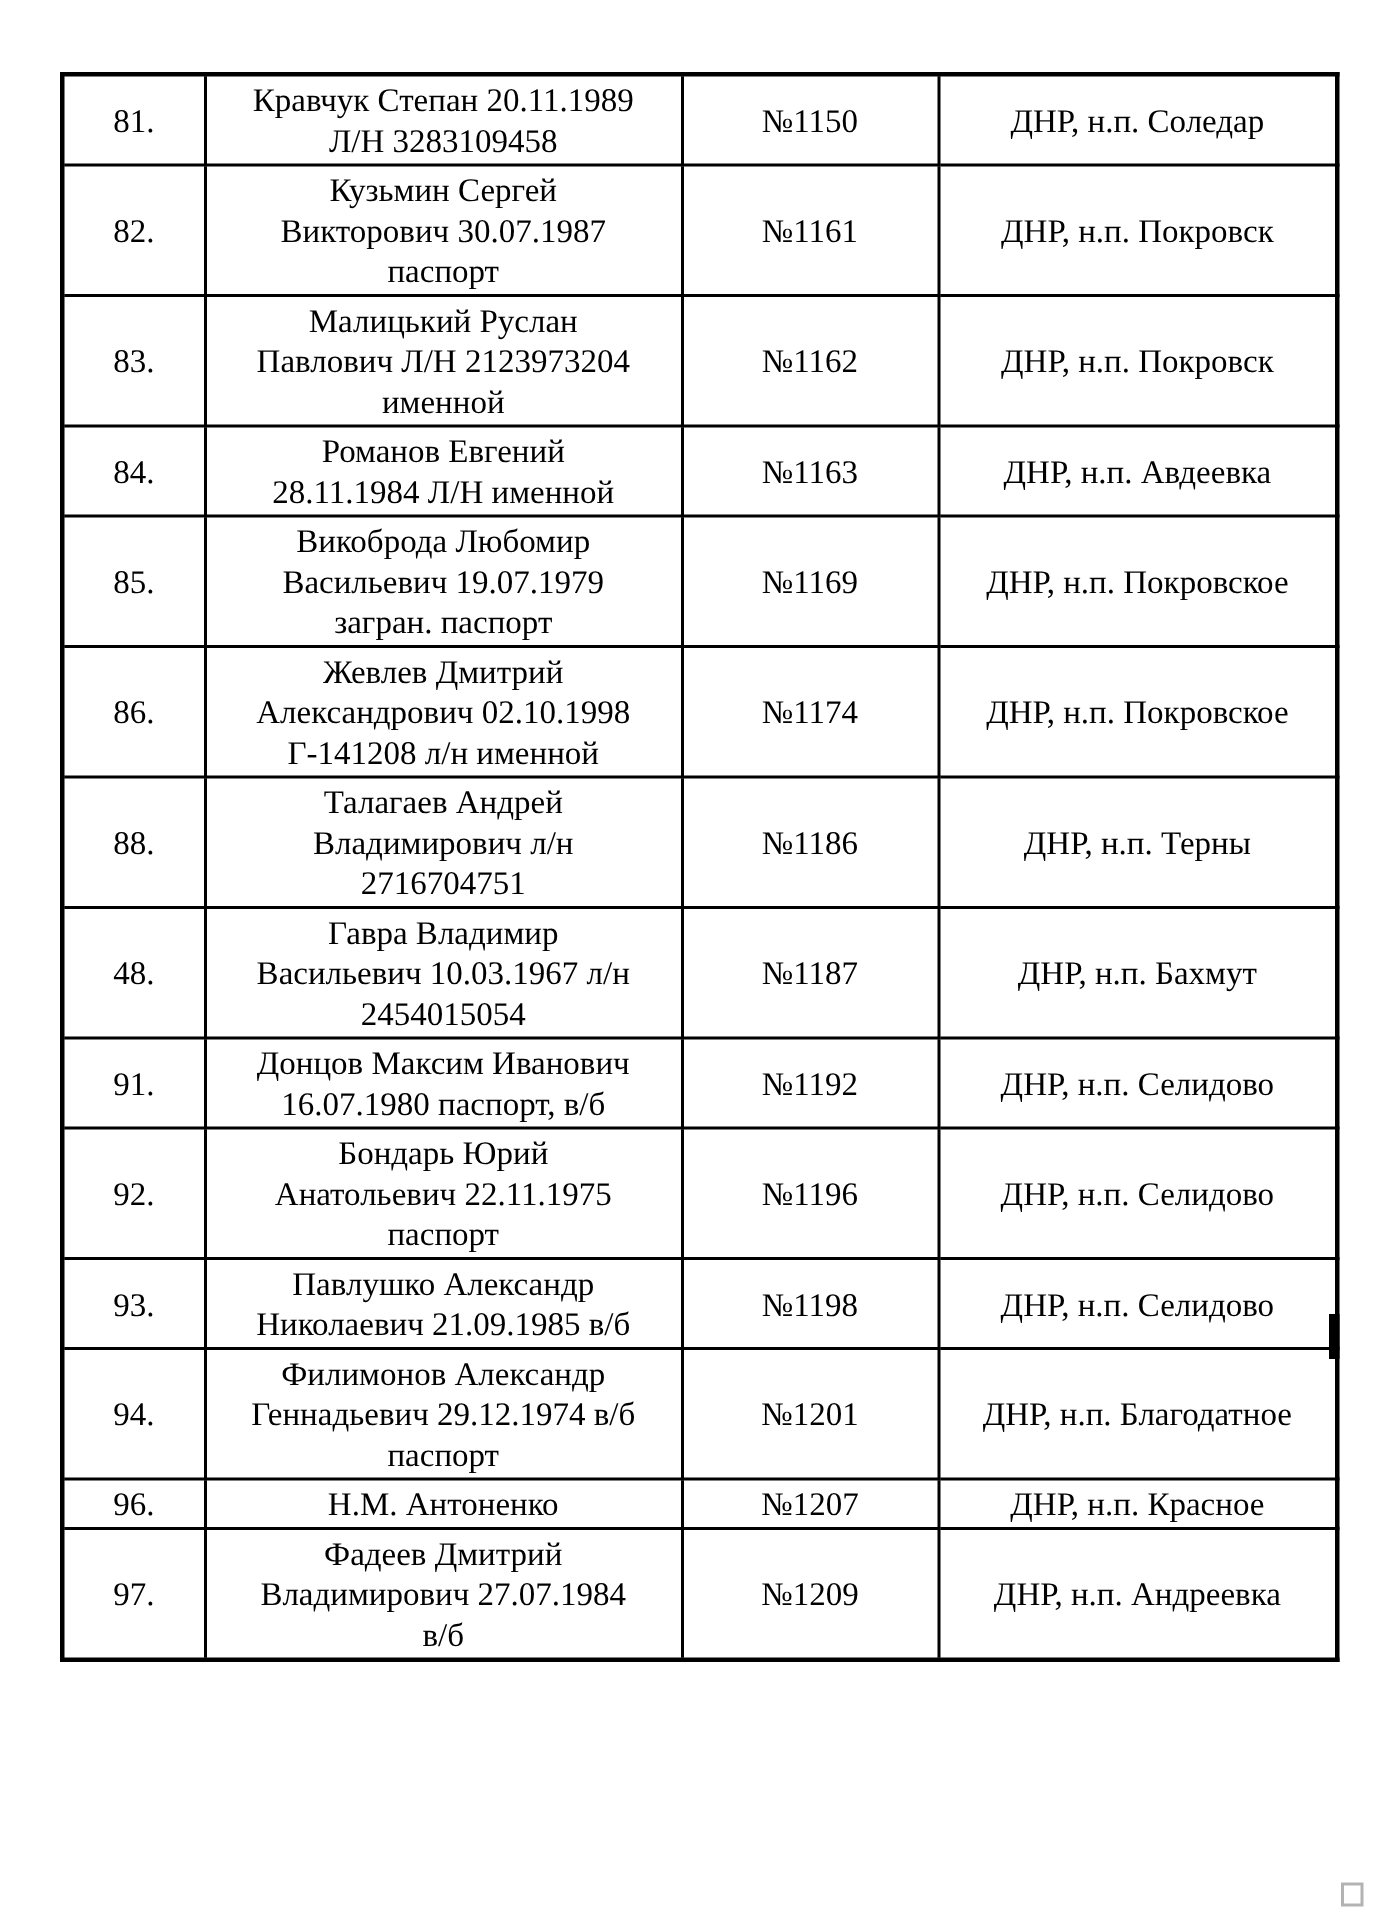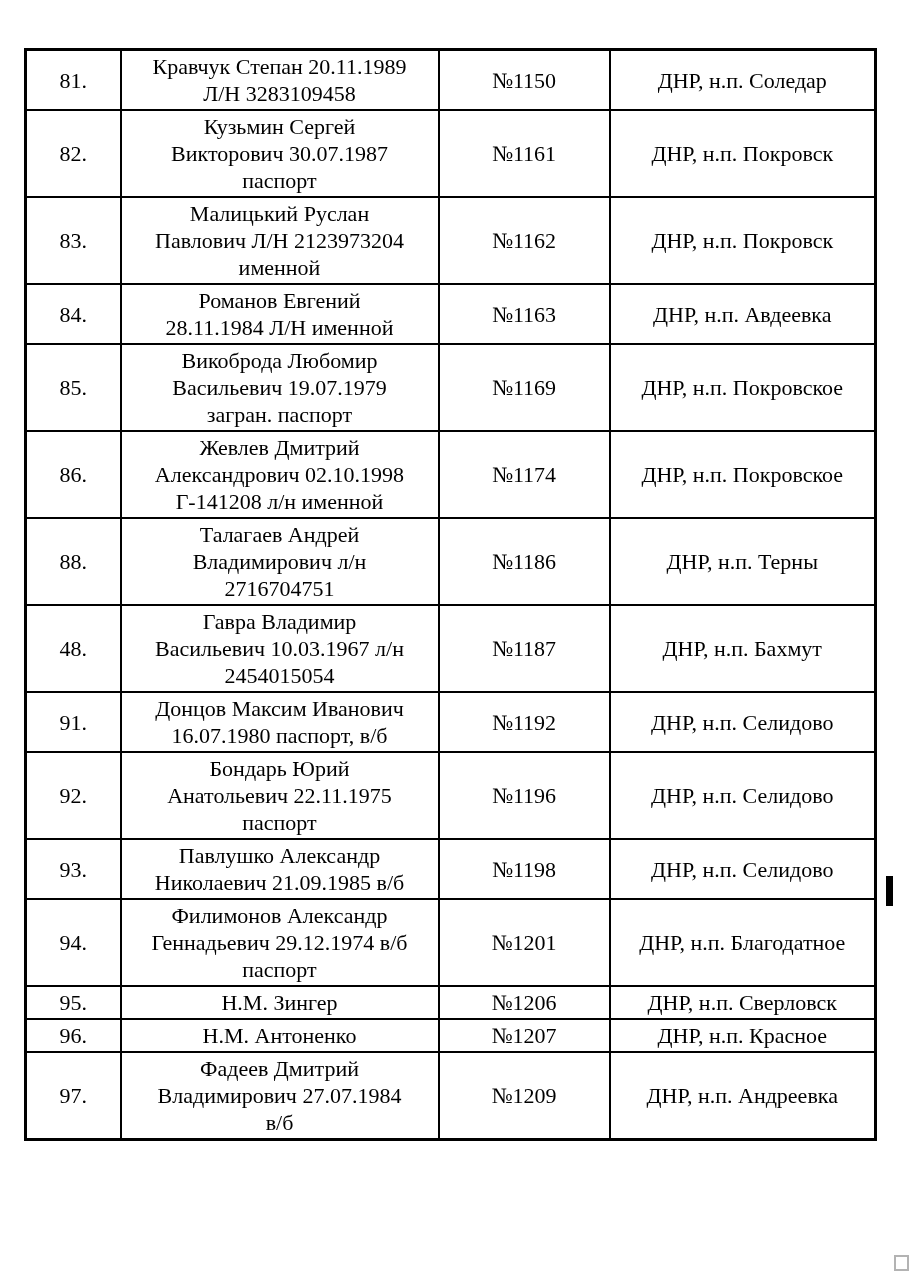--- a/index.html
+++ b/index.html
@@ -6,21 +6,21 @@
   .page{
     position:relative;
     width:924px;height:1280px;
     background:#ffffff;
     font-family:"Liberation Serif","DejaVu Serif",serif;
     color:#000;
     overflow:hidden;
   }
   table.doc-table{
     position:absolute;
-    left:24px;top:48px;
+    left:40px;top:48px;
     width:850px;
     border-collapse:collapse;
     table-layout:fixed;
     border:3px solid #000;
   }
   table.doc-table td{
     border:2px solid #000;
     font-size:22px;
     line-height:27px;
     text-align:center;
@@ -154,26 +154,20 @@
 
   <tr>
     <td class="c-num">94.</td>
     <td class="c-name">Филимонов Александр
 Геннадьевич 29.12.1974 в/б
 паспорт</td>
     <td class="c-cert">№1201</td>
     <td class="c-loc">ДНР, н.п. Благодатное</td>
   </tr>
 
-  <tr>
-    <td class="c-num">95.</td>
-    <td class="c-name">Н.М. Зингер</td>
-    <td class="c-cert">№1206</td>
-    <td class="c-loc">ДНР, н.п. Сверловск</td>
-  </tr>
 
   <tr>
     <td class="c-num">96.</td>
     <td class="c-name">Н.М. Антоненко</td>
     <td class="c-cert">№1207</td>
     <td class="c-loc">ДНР, н.п. Красное</td>
   </tr>
 
   <tr>
     <td class="c-num">97.</td>

